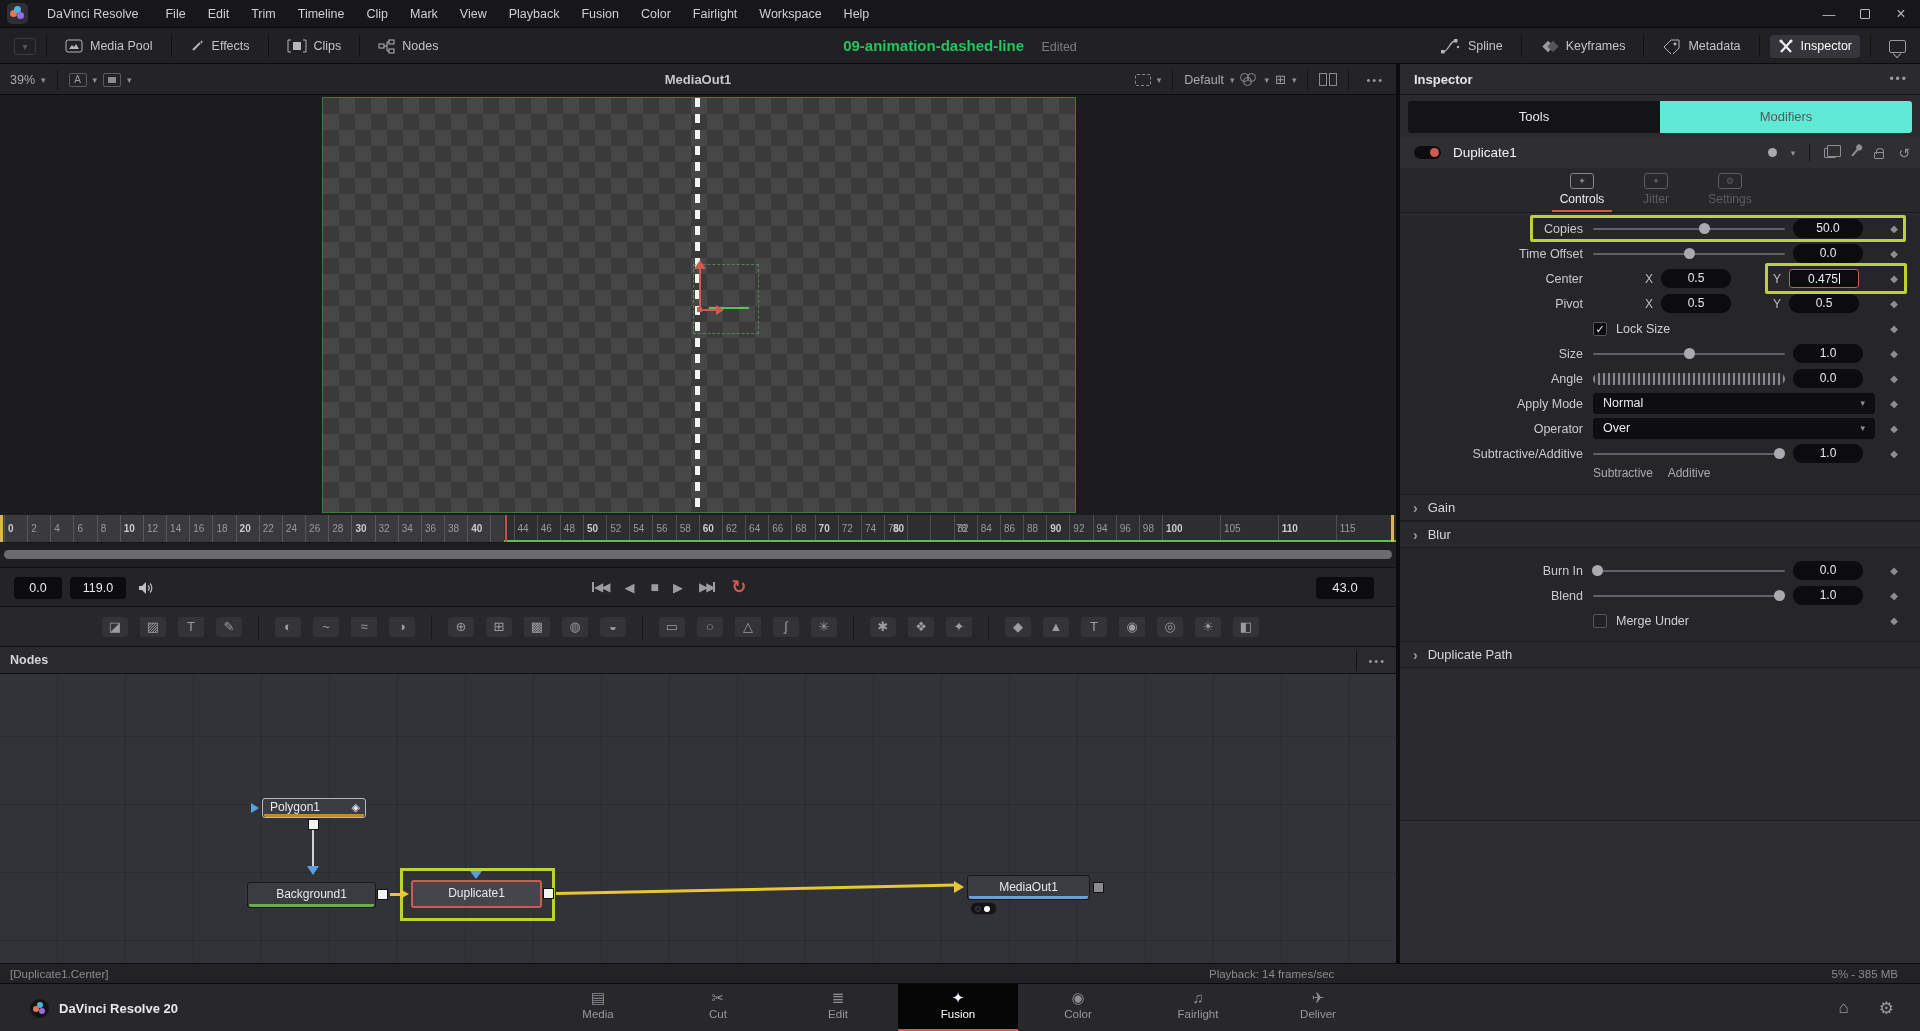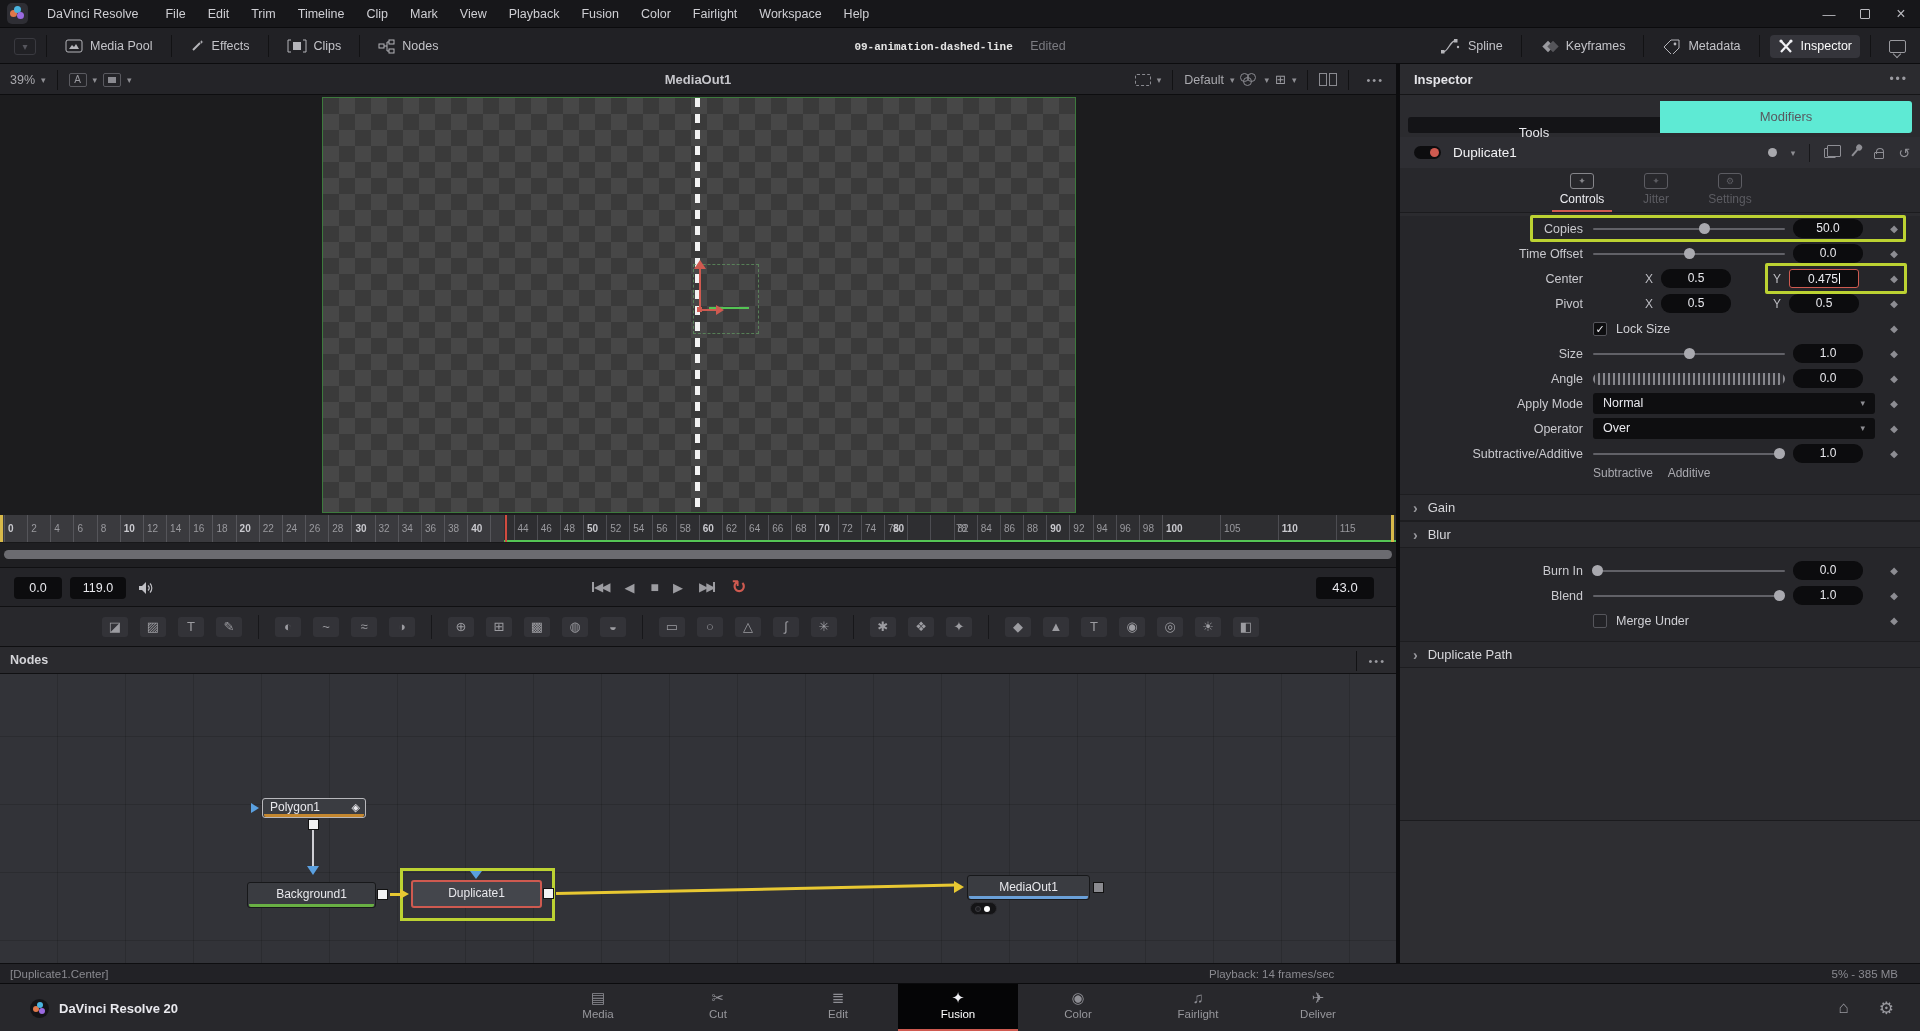--- a/index.html
+++ b/index.html
@@ -20,21 +20,21 @@
   .menu-item { padding:0 11px; height:28px; line-height:28px; color:#cfcfd4; font-size:12.5px; cursor:default; }
   .menu-item.appname { font-weight:400; padding-right:16px; }
   #winbtns { position:absolute; right:12px; top:0; height:28px; display:flex; align-items:center; gap:24px; color:#b9b9be; }
   #winbtns .wb { width:14px; text-align:center; font-size:13px; }
   #winbtns .wb-max { width:10px; height:10px; border:1px solid #b9b9be; border-radius:1px; }
 
   
   #toolbar { position:absolute; left:0; top:28px; width:1920px; height:36px; background:#212125;
              border-bottom:1px solid #0c0c0e; }
   #tb-title { position:absolute; left:0; top:0; width:100%; height:36px; text-align:center; line-height:36px; }
-  #tb-title .t { font-weight:bold; font-size:11px; color:#e5e5e5;font-family:Liberation Mono, monospace; }
+  #tb-title .t { font-weight:bold; font-size:15px; color:#22c55e; }
   #tb-title .s { margin-left:14px; font-size:12.5px; color:#7c7c82; }
   #tb-left { position:absolute; left:8px; top:0; height:36px; display:flex; align-items:center; }
   #tb-right { position:absolute; right:6px; top:0; height:36px; display:flex; align-items:center; }
   .tb-div { width:1px; height:22px; background:#121214; margin:0 10px; }
   .tb-btn { display:flex; align-items:center; gap:7px; padding:4px 8px; border-radius:4px; color:#c3c3c8; font-size:12.5px; }
   .tb-btn.active { color:#fafafa; background:#35353b; }
   .tb-btn svg { display:block; }
   .tb-dimbox { width:22px; height:17px; border:1px solid #3a3a40; border-radius:3px; color:#55555c;
                font-size:10px; text-align:center; line-height:15px; margin-left:6px; }
   .panel-toggle { width:17px; height:13px; border:1px solid #9a9a9f; border-radius:2px; position:relative; margin:0 8px; }
@@ -150,21 +150,21 @@
   .ndiamond { position:absolute; right:5px; top:50%; transform:translateY(-52%); color:#e8e8ec; font-size:11px; }
 
   
   #insp-div { position:absolute; left:1396px; top:64px; width:4px; bottom:68px; background:#0c0c0e; }
   #inspector { position:absolute; left:1400px; top:64px; width:520px; height:899px; background:#2b2b2f; }
   #insp-hdr { position:absolute; left:0; top:0; right:0; height:31px; border-bottom:1px solid #151517; }
   #insp-hdr .title { position:absolute; left:14px; line-height:31px; font-weight:bold; font-size:13px; color:#e4e4e8; }
   #insp-hdr .dots { position:absolute; right:12px; line-height:31px; color:#9a9aa0; letter-spacing:2px; }
   #insp-tabs { position:absolute; left:8px; right:8px; top:37px; height:32px; display:flex; }
   .insp-tab { flex:1; text-align:center; line-height:32px; font-size:13px; }
-  .insp-tab.active { background:#141417; color:#e9e9ee; border-radius:3px 0 0 3px;margin-top:16px; }
+  .insp-tab.active { background:#141417; color:#e9e9ee; border-radius:3px 0 0 3px; }
   .insp-tab.inactive { background:#5eead4; color:#595960; border-radius:0 3px 3px 0; }
   #node-hdr { position:absolute; left:0; right:0; top:73px; height:31px; background:#2e2e33; display:flex; align-items:center; }
   .node-toggle { width:27px; height:13px; background:#0d0d0f; border-radius:7px; margin-left:14px; position:relative; }
   .node-toggle i { position:absolute; right:2px; top:2px; width:9px; height:9px; border-radius:50%; background:var(--accent-red); }
   #node-hdr .nname { margin-left:12px; font-size:13.5px; color:#f2f2f5; }
   #node-hdr .hright { position:absolute; right:10px; display:flex; align-items:center; gap:14px; color:#8e8e94; }
   .vdot { width:9px; height:9px; border-radius:50%; background:#a8a8ad; }
   .hdiv { width:1px; height:18px; background:#17171a; }
   .ico-copy { width:12px; height:10px; border:1px solid #8e8e94; border-radius:1px; position:relative; }
   .ico-copy::before { content:""; position:absolute; left:2px; top:-4px; width:12px; height:10px;

